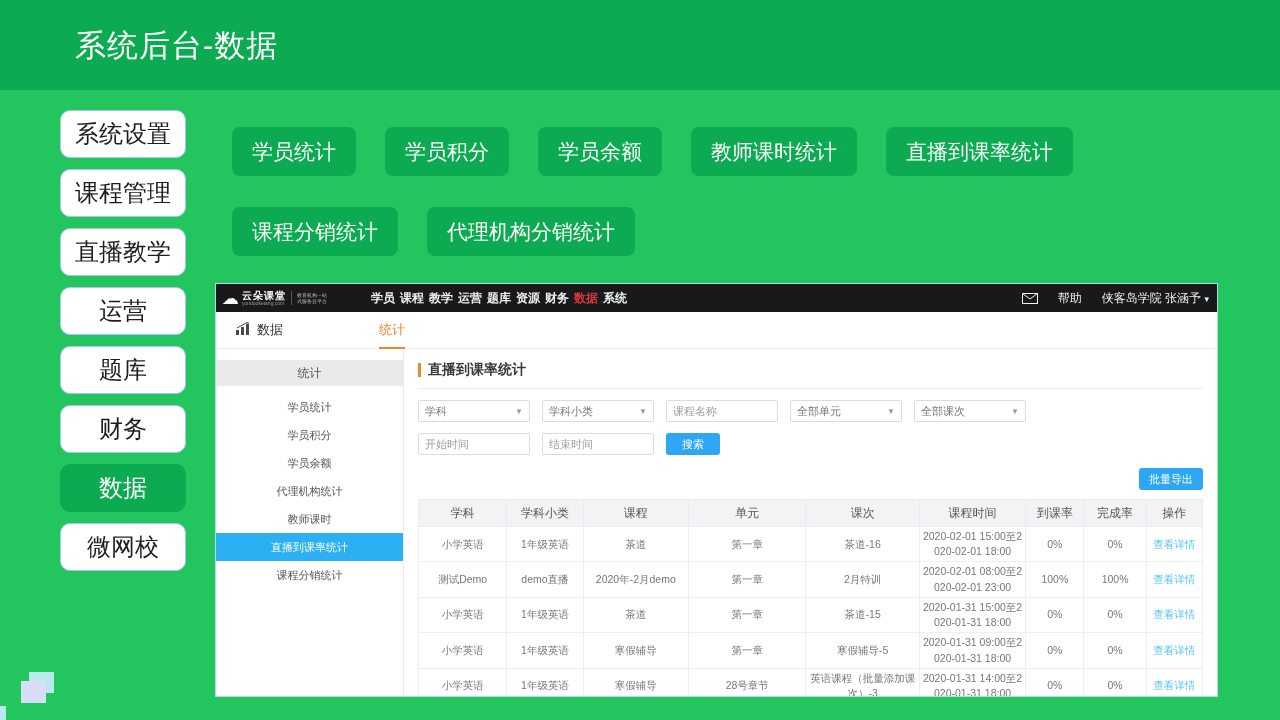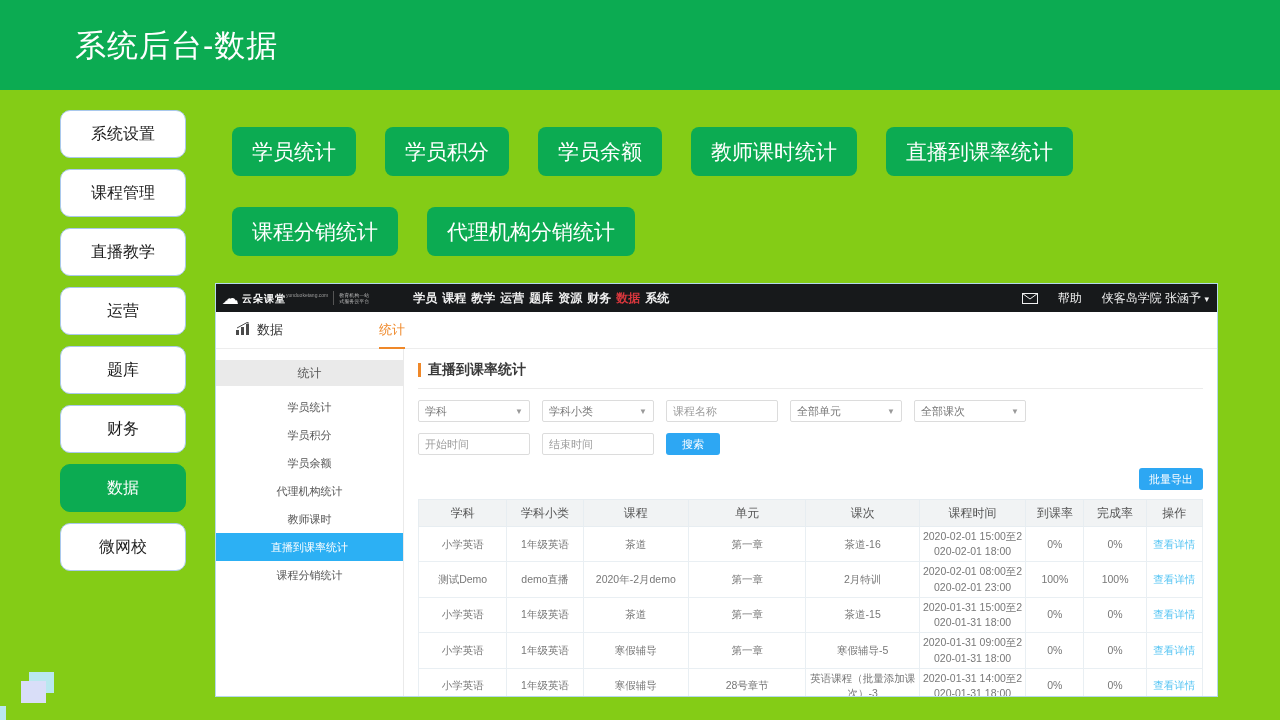--- a/index.html
+++ b/index.html
@@ -1,46 +1,46 @@
 <!DOCTYPE html>
 <html><head>
 <meta charset="utf-8">
 <style>
   * { margin:0; padding:0; box-sizing:border-box; }
   html,body { width:1280px; height:720px; overflow:hidden; background:#fff;
               font-family:"Liberation Sans","DejaVu Sans",sans-serif; }
-  .page { position:relative; width:1280px; height:720px; background:#84cc16; }
+  .page { position:relative; width:1280px; height:720px; background:#22c55e; }
 
   
   .hero { position:absolute; top:0; left:0; width:1280px; height:90px; background:#0cab52; }
   .hero h1 { padding:25px 0 0 75px; font-size:31px; font-weight:500; color:#fff; letter-spacing:1px; }
 
   
   .sidebar { position:absolute; top:110px; left:60px; width:126px; }
   .side-btn { height:48px; margin-bottom:11px; background:#fff; border:1px solid #a9c8ec;
               border-radius:10px; display:flex; align-items:center; justify-content:center;
-              font-size:16px; color:#1d1d1d; cursor:pointer; }
+              font-size:24px; color:#1d1d1d; cursor:pointer; }
   .side-btn.active { background:#0cab52; border-color:#0cab52; color:#fff; }
 
   
   .quick { position:absolute; top:127px; left:232px; }
   .qrow { display:flex; gap:29px; margin-bottom:31px; }
   .qbtn { height:49px; padding:0 20px; background:#0cab52; border:none; border-radius:8px;
           display:flex; align-items:center; justify-content:center; font-size:21px; color:#fff;
           cursor:pointer; white-space:nowrap; }
 
   
   .shot { position:absolute; top:283px; left:215px; width:1003px; height:414px;
           border:1px solid #b5d9ec; background:#fff; overflow:hidden; }
 
   
   .topbar { height:28px; background:#17191b; display:flex; align-items:center; padding:0 8px 0 6px; }
   .logo { display:flex; align-items:center; cursor:pointer; }
   .cloud { font-size:17px; color:#fff; line-height:1; margin-right:3px; }
-  .lcol { display:flex; flex-direction:row; line-height:1.1; }
+  .lcol { display:flex; flex-direction:column; line-height:1.1; }
   .lname { font-size:10px; font-weight:bold; color:#fff; letter-spacing:1px; }
   .lsub  { font-size:5px; color:#9a9a9a; }
   .ldiv { width:1px; height:14px; background:#555; margin:0 5px; }
   .tag { display:flex; flex-direction:column; line-height:1.3; }
   .tag span { font-size:5px; color:#bdbdbd; }
   .navitems { display:flex; gap:5px; margin-left:44px; }
   .nav-item { font-size:12px; font-weight:bold; color:#f0f0f0; cursor:pointer; white-space:nowrap; }
   .nav-item.active { color:#d8373d; }
   .navright { margin-left:auto; display:flex; align-items:center; gap:20px; }
   .mailic { display:flex; align-items:center; cursor:pointer; }

